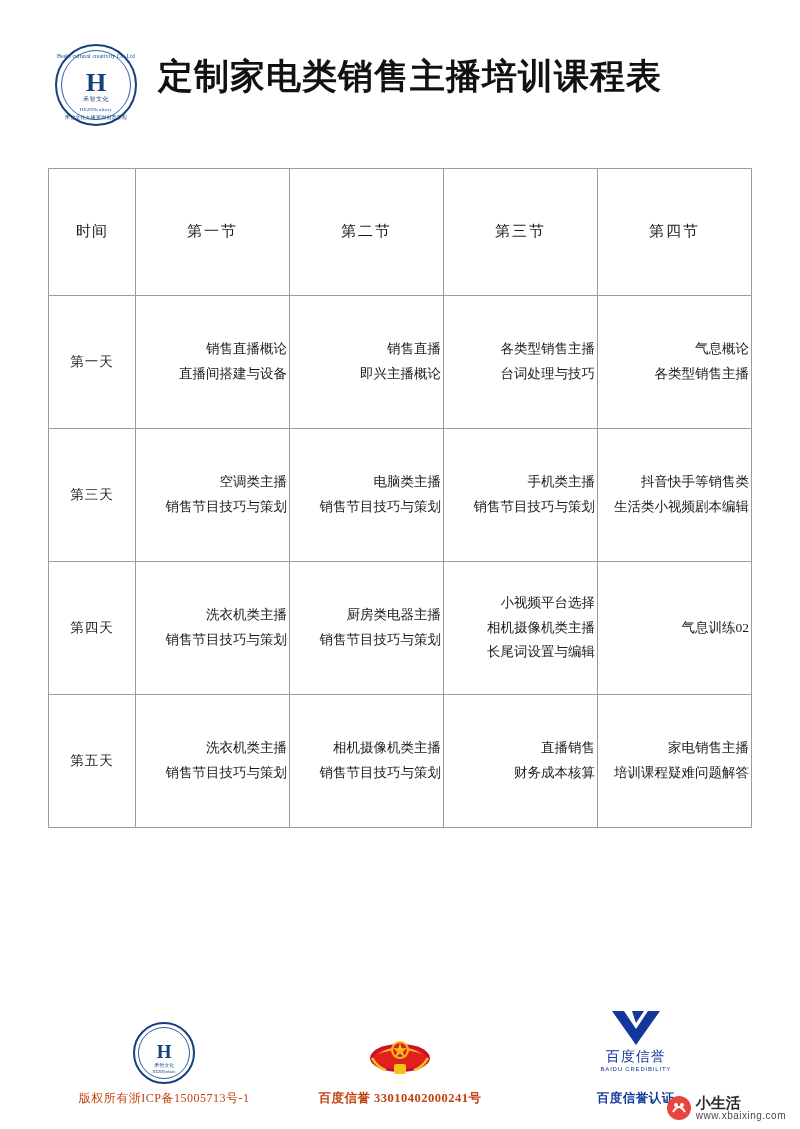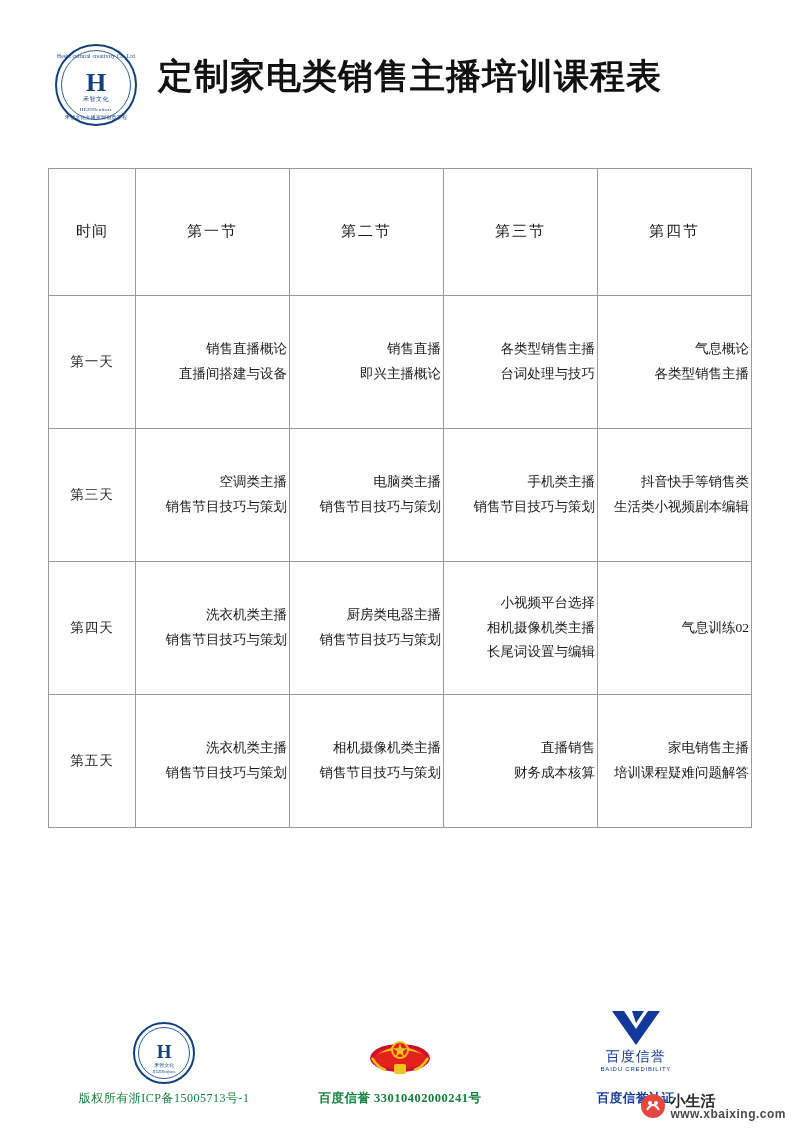--- a/index.html
+++ b/index.html
@@ -172,21 +172,21 @@
     flex-direction: column;
     align-items: center;
     width: 33%;
   }
   .footer-item .badge {
     margin-bottom: 6px;
   }
   .footer-text {
     font-size: 12.5px;
     font-weight: bold;
-    color: #15803d;
+    color: #c2410c;
     font-family: "Liberation Serif", serif;
     letter-spacing: .5px;
   }
   .footer-text.light {
     font-weight: normal;
     font-size: 12px;
   }
 
   .seal-small {
     width: 62px;
@@ -283,25 +283,24 @@
     flex-direction: column;
     line-height: 1.05;
   }
   .wm-cn {
     font-size: 15px;
     font-weight: bold;
     color: #2a2a2a;
     font-family: "Liberation Sans", sans-serif;
   }
   .wm-en {
-    font-size: 12px;
+    font-size: 10px;
     color: #4a4a4a;
     letter-spacing: .5px;
     font-family: "Liberation Sans", sans-serif;
-    font-weight: bold;
   }
 </style>
 </head>
 <body>
 
 <div class="page">
 
   <div class="header">
     <div class="logo-wrap">
       <div class="seal">

